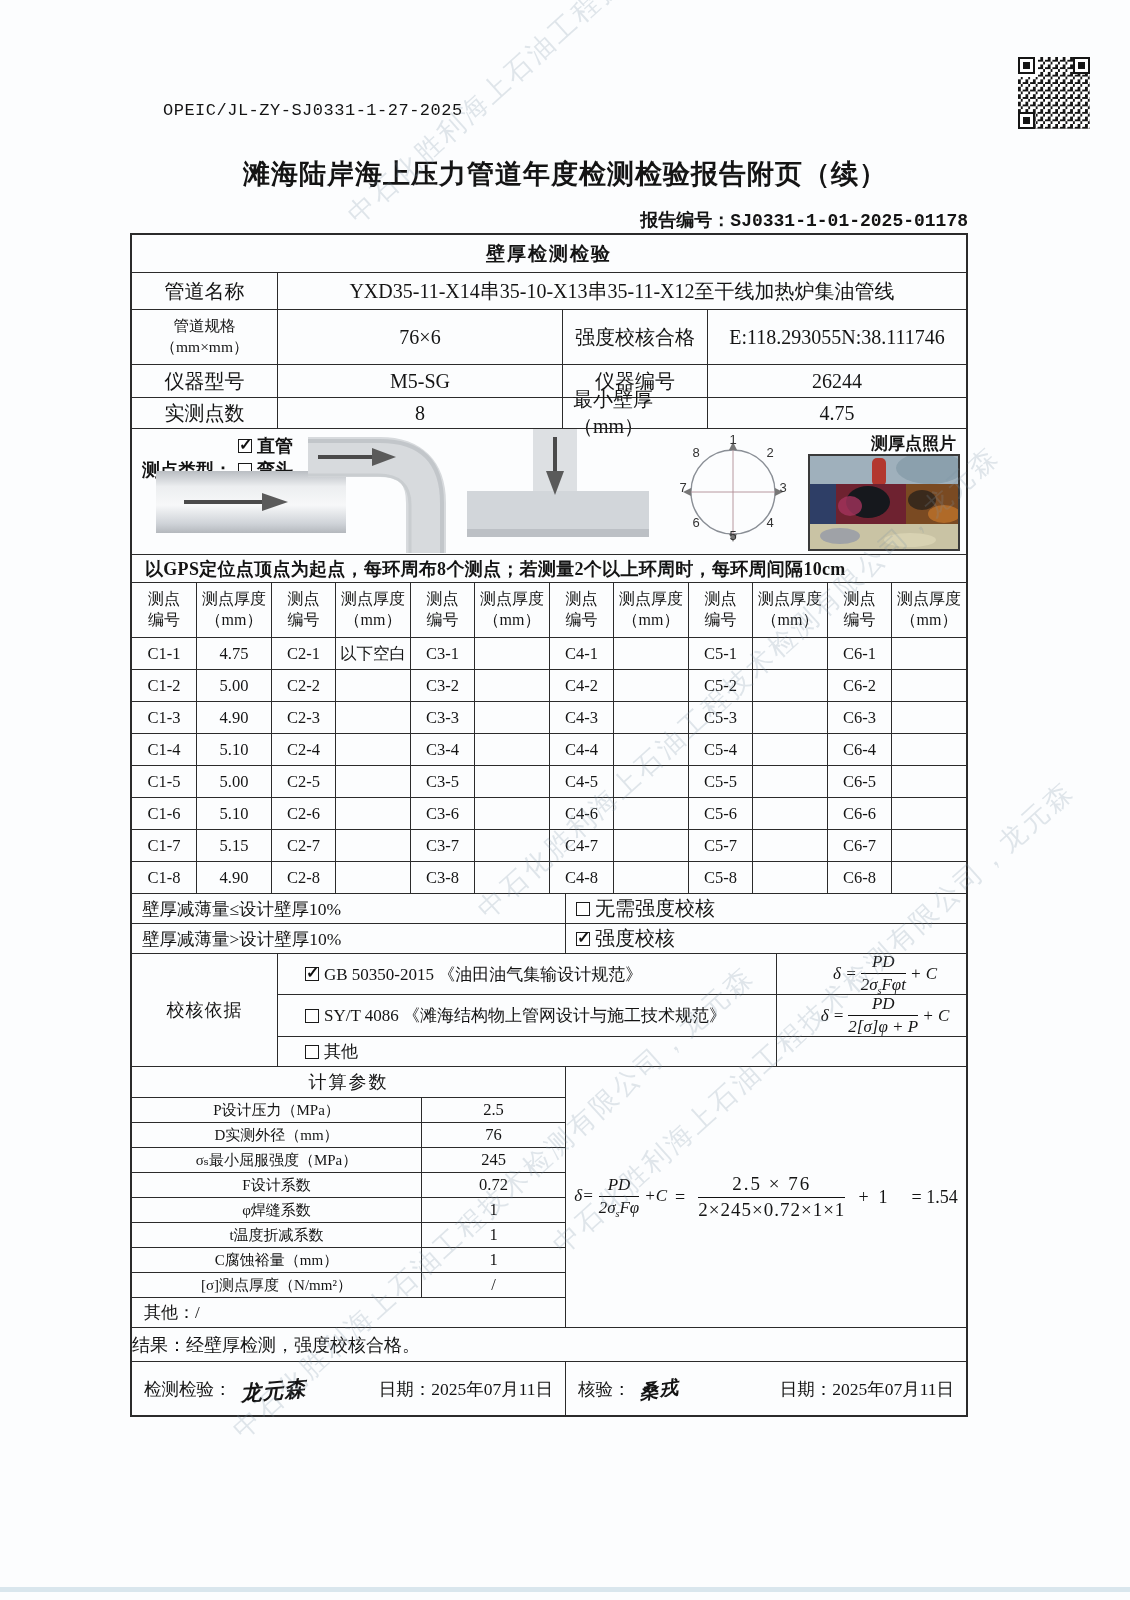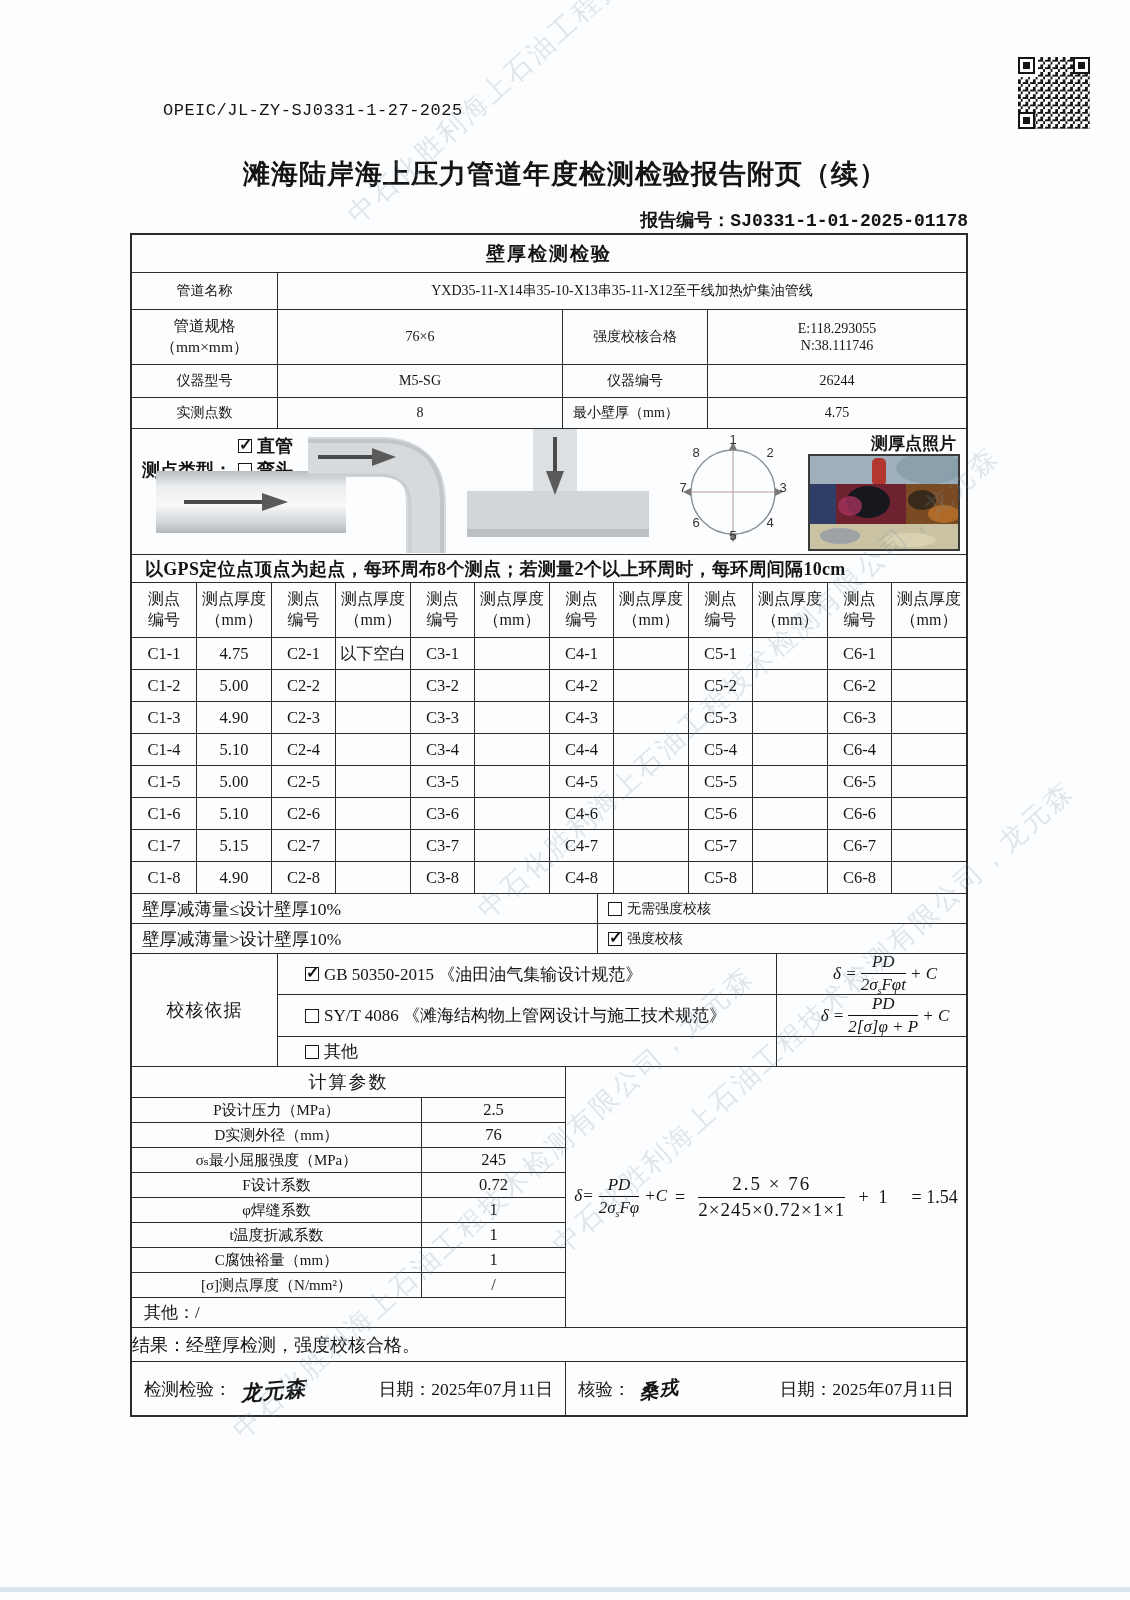--- a/index.html
+++ b/index.html
@@ -28,42 +28,42 @@
 
   
   .form {
     position:absolute; left:130px; top:233px; width:838px;
     border:2px solid #2b2b2b; background:transparent; z-index:2;
   }
   .form > .row { display:flex; border-top:1.5px solid #2b2b2b; position:relative; }
   .form > .row:first-child { border-top:none; }
   .row > * { border-left:1.5px solid #2b2b2b; }
   .row > *:first-child { border-left:none; }
-  .c { display:flex; align-items:center; justify-content:center; text-align:center; font-size:14px; }
+  .c { display:flex; align-items:center; justify-content:center; text-align:center; font-size:20px; }
   .cl { justify-content:flex-start; text-align:left; }
   .pad { padding:0 10px; }
 
   .h-title  { height:37px; }
   .h-name   { height:37px; }
   .h-spec   { height:55px; }
   .h-inst   { height:33px; }
   .h-pts    { height:31px; }
   .h-diag   { height:126px; }
   .h-gps    { height:28px; }
-  .h-thin   { height:30px;gap:32px; }
+  .h-thin   { height:30px; }
   .h-result { height:34px; }
   .h-foot   { height:54px; }
 
   .sec-title { width:100%; font-size:19px; font-weight:700; letter-spacing:2px; }
 
   .w145 { width:145px; flex:none; }
   .w285 { width:285px; flex:none; }
   .w433 { width:433px; flex:none; }
   .grow { flex:1 1 auto; }
-  .two-line { flex-direction:column; line-height:1.25; }
+  .two-line { flex-direction:row; line-height:1.25; }
 
   
   .cb { width:14px; height:14px; border:1.7px solid #1a1a1a; display:inline-block; position:relative; margin-right:5px; flex:none; background:#fff; }
   .cb.checked::after { content:"✓"; position:absolute; left:0px; top:-5px; font-size:16px; font-weight:700; color:#111; }
 
   
   .diag-cell { position:relative; width:100%; }
   .pt-line { position:absolute; left:10px; top:5px; display:flex; align-items:center; font-size:18px; font-weight:600; }
   .pt-line .opt { display:flex; align-items:center; margin-right:46px; font-weight:600; }
   .photo-label { position:absolute; right:10px; top:3px; font-size:17px; font-weight:600; }

